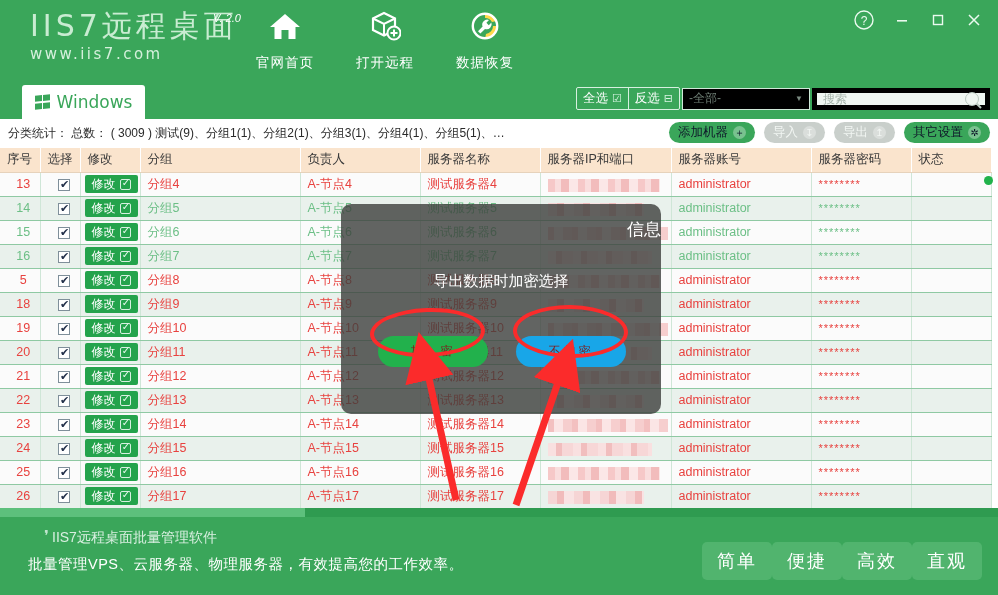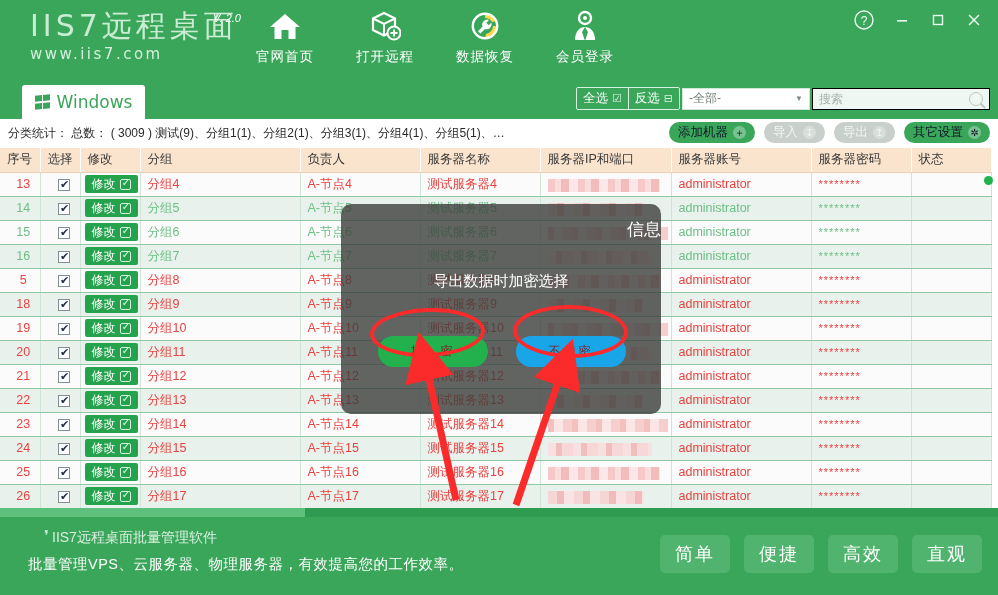--- a/index.html
+++ b/index.html
@@ -47,21 +47,21 @@
   }
   .topnav-item {
     width: 100px; text-align: center;
     cursor: pointer; padding-top: 2px;
   }
   .topnav-ico {
     height: 40px; display: flex; align-items: center; justify-content: center;
   }
   .topnav-label {
     font-size: 13.5px; color: #ffffff; letter-spacing: 1px;
-    margin-top: 2px;
+    margin-top: 8px;
   }
   .wctrl {
     position: absolute; top: 6px; right: 6px;
     display: flex; align-items: center; gap: 0px;
   }
   .wbtn {
     width: 36px; height: 28px;
     display: flex; align-items: center; justify-content: center;
     color: #eafaef; cursor: pointer;
   }
@@ -104,28 +104,28 @@
   .selbtn {
     padding: 0 6px; height: 21px;
     display: flex; align-items: center; gap: 4px;
     font-size: 12.5px; color: #ffffff; cursor: pointer;
     background: transparent;
   }
   .selbtn + .selbtn { border-left: 1px solid #d7f0e0; }
   .selbtn .bico { font-size: 11px; color: #d8f4e3; }
   .dropdown {
     width: 128px; height: 22px;
-    background: #ffffff; border: 1px solid #cfe8d8;
+    background: #000000; border: 1px solid #cfe8d8;
     display: flex; align-items: center; justify-content: space-between;
     padding: 0 6px; font-size: 12px; color: #6f7f75; cursor: pointer;
   }
   .dropdown .caret { font-size: 8px; color: #7a8a80; }
   .searchbox {
     width: 178px; height: 22px;
-    background: #eff7f2; border: 1px solid #000000;
+    background: #eff7f2; border: 5px solid #000000;
     display: flex; align-items: center; justify-content: space-between;
     padding: 0 6px; font-size: 12px; color: #9aa9a0;
   }
   .searchbox input {
     border: 0; background: transparent; outline: none;
     font-size: 12px; color: #5c6b62; width: 140px;
     font-family: "Liberation Sans", sans-serif;
   }
   .searchbox input::placeholder { color: #a5b4ab; }
   .search-ico {
@@ -267,22 +267,22 @@
   }
   .f-l2 {
     position: absolute; left: 28px; top: 38px;
     font-size: 14.5px; color: #ffffff; letter-spacing: .5px;
   }
   .f-quote {
     position: absolute; left: 44px; top: 10px;
     color: #bfe5cd; font-size: 15px;
   }
   .f-tags {
-    position: absolute; right: 16px; top: 18px;
-    display: flex; gap: 14px;
+    position: absolute; right: 16px; top: 25px;
+    display: flex; 
   }
   .f-tag {
     width: 70px; height: 38px; border-radius: 5px;
     background: #51b46e;
     display: flex; align-items: center; justify-content: center;
     font-size: 18px; color: #ffffff; letter-spacing: 2px;
     cursor: pointer;
   }
 
   
@@ -361,31 +361,20 @@
           <svg width="32" height="32" viewBox="0 0 32 32">
             <path d="M16 3 a13 13 0 0 1 12 8 l-5 1 a8 8 0 0 0 -7 -4 z" fill="#ffd94a"></path>
             <path d="M29 16 a13 13 0 0 1 -13 13 l1 -5 a8 8 0 0 0 7 -8 z" fill="#ffd94a"></path>
             <circle cx="16" cy="16" r="12.2" fill="none" stroke="#ffffff" stroke-width="2.4"></circle>
             <path d="M20 10 a5 5 0 0 0 -6.4 6.6 L9 21.2 l2.4 2.4 l4.6 -4.6 A5 5 0 0 0 22.4 12.6 l-2.6 2.6 l-2.4 -2.4 z" fill="#ffffff"></path>
           </svg>
         </div>
         <div class="topnav-label">数据恢复</div>
       </div>
 
-      <div class="topnav-item">
-        <div class="topnav-ico">
-          <svg width="30" height="32" viewBox="0 0 30 32">
-            <circle cx="15" cy="8" r="6" fill="none" stroke="#ffffff" stroke-width="2.4"></circle>
-            <circle cx="15" cy="8" r="2" fill="#ffffff"></circle>
-            <path d="M5 30 C5 21 10 17 15 17 C20 17 25 21 25 30 Z" fill="#ffffff"></path>
-            <path d="M15 17 L12 22 L15 31 L18 22 Z" fill="#3aa65a"></path>
-          </svg>
-        </div>
-        <div class="topnav-label">会员登录</div>
-      </div>
 
     </div>
 
     <div class="wctrl">
       <div class="wbtn help">
         <svg width="22" height="22" viewBox="0 0 22 22">
           <circle cx="11" cy="11" r="9" fill="none" stroke="#eafaef" stroke-width="1.4"></circle>
           <text x="11" y="15.5" font-size="12" fill="#eafaef" text-anchor="middle" font-family="Liberation Sans, sans-serif">?</text>
         </svg>
       </div>

